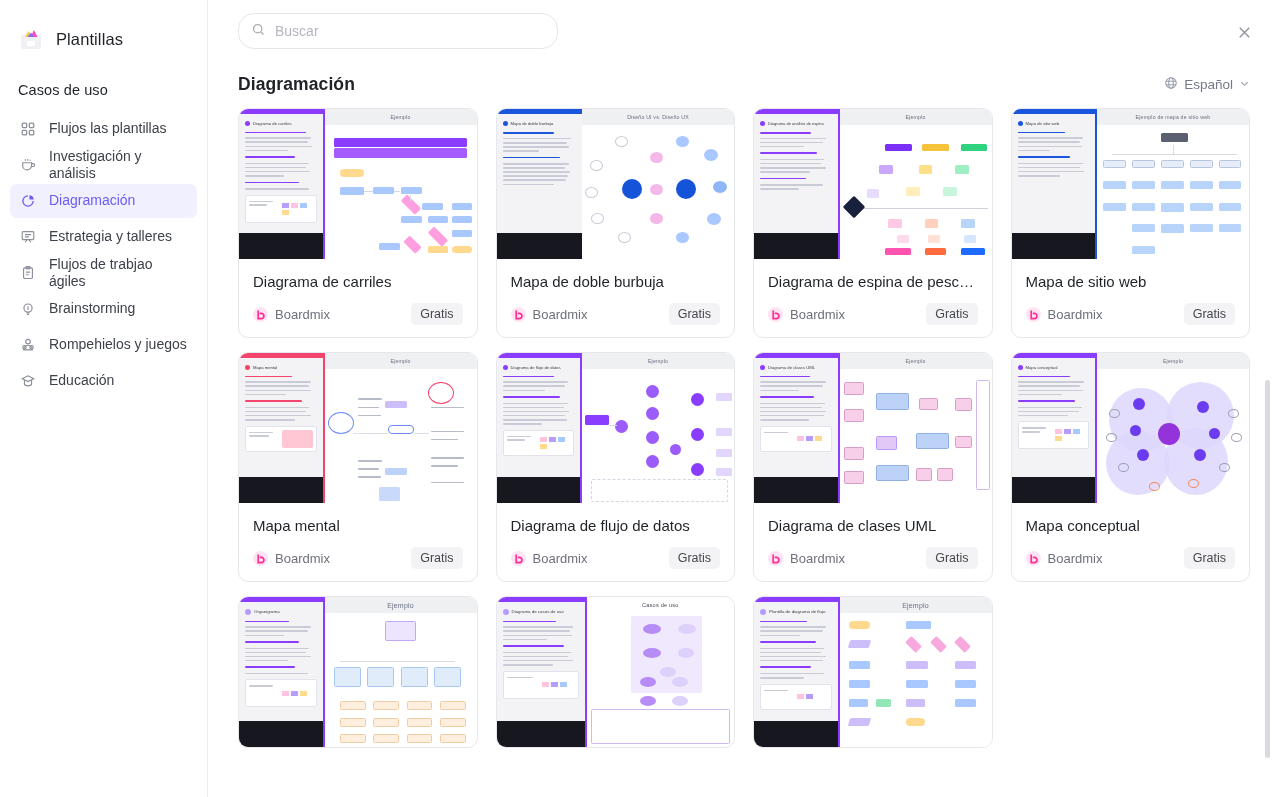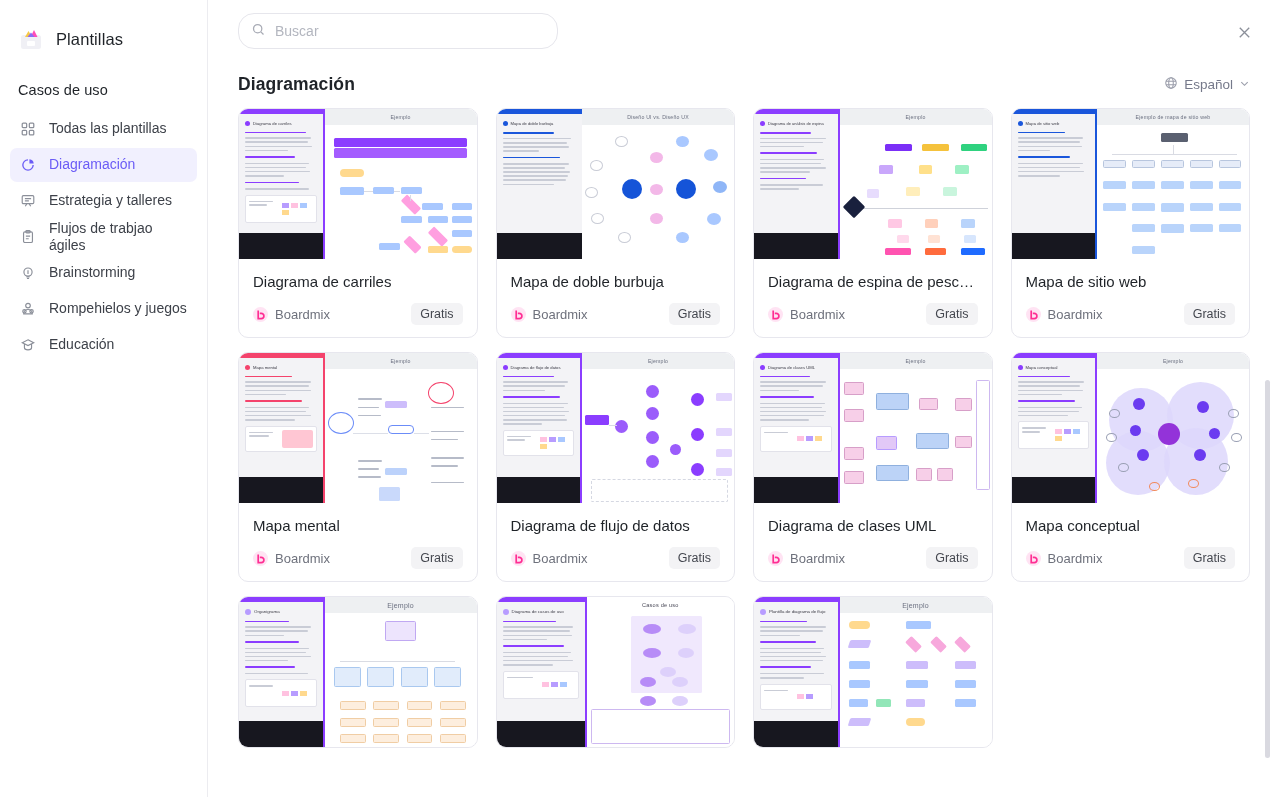--- a/index.html
+++ b/index.html
@@ -138,23 +138,33 @@
 
       <div class="nav-item">
         <span class="ico">
           <svg viewBox="0 0 18 18" width="16" height="16" fill="none" stroke="currentColor" stroke-width="1.4">
             <rect x="2.5" y="2.5" width="5" height="5" rx="1"></rect>
               <rect x="10.5" y="2.5" width="5" height="5" rx="1"></rect>
             <rect x="2.5" y="10.5" width="5" height="5" rx="1"></rect>
               <rect x="10.5" y="10.5" width="5" height="5" rx="1"></rect>
           </svg>
         </span>
-        <span class="lbl">Todas las plantillas</span>
-      </div>
-
+        <span class="lbl">Flujos las plantillas</span>
+      </div>
+
+      <div class="nav-item">
+        <span class="ico">
+          <svg viewBox="0 0 18 18" width="16" height="16" fill="none" stroke="currentColor" stroke-width="1.3">
+            <path d="M3 6.5h10v3a5 5 0 0 1-5 5 5 5 0 0 1-5-5z"></path>
+            <path d="M13 7.5h1.8a1.6 1.6 0 0 1 0 3.2H13"></path>
+            <path d="M6 4.2V2.6M8.8 4.2V2.2M11.4 4.2V3"></path>
+          </svg>
+        </span>
+        <span class="lbl">Investigación y análisis</span>
+      </div>
 
       <div class="nav-item active">
         <span class="ico">
           <svg viewBox="0 0 18 18" width="16" height="16" fill="none" stroke="currentColor" stroke-width="1.5">
             <path d="M9 3.2A5.8 5.8 0 1 0 14.8 9"></path>
             <path d="M10.6 2.6A5.2 5.2 0 0 1 15.4 7.4H10.6z" fill="currentColor" stroke="none"></path>
           </svg>
         </span>
         <span class="lbl">Diagramación</span>
       </div>

